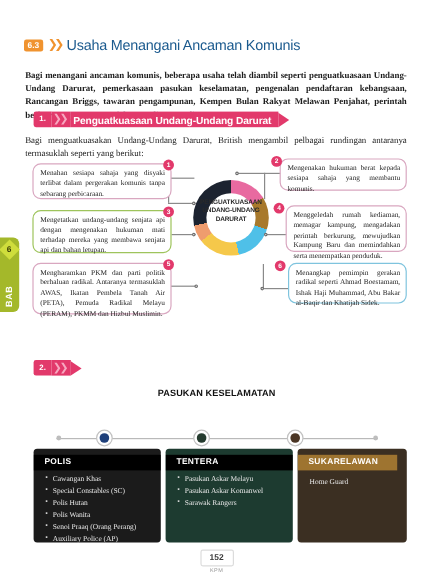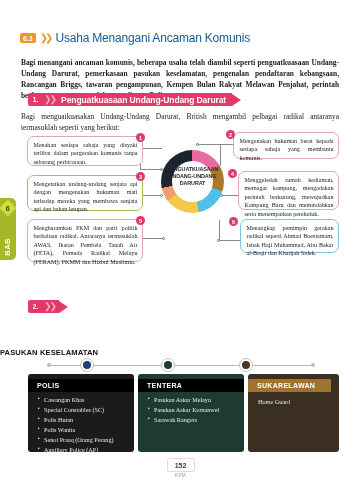--- a/index.html
+++ b/index.html
@@ -164,22 +164,22 @@
   .conn{position:absolute;background:#8a8a8a;height:0.7px;z-index:1;}
   .connv{position:absolute;background:#8a8a8a;width:0.7px;z-index:1;}
   .dot{
     position:absolute;width:3px;height:3px;border-radius:50%;
     background:#ffffff;border:0.8px solid #6d6d6d;z-index:4;
     box-sizing:border-box;
   }
 
   
   .pk-title{
-    position:absolute;left:0;top:348px;width:361px;
-    text-align:left;
+    position:absolute;left:0;top:323px;width:361px;
+    text-align:center;
     font-family:"Liberation Sans",sans-serif;
     font-size:7.6px;font-weight:bold;color:#111111;
     letter-spacing:.1px;
   }
   .tl-line{
     position:absolute;top:365px;height:1px;background:#b9b9b9;
   }
   .tl-node{
     position:absolute;width:14px;height:14px;border-radius:50%;
     background:#ffffff;border:1px solid #c2c2c2;
@@ -261,21 +261,21 @@
 
   <div class="intro">Bagi menangani ancaman komunis, beberapa usaha telah diambil seperti penguatkuasaan Undang-Undang Darurat, pemerkasaan pasukan keselamatan, pengenalan pendaftaran kebangsaan, Rancangan Briggs, tawaran pengampunan, Kempen Bulan Rakyat Melawan Penjahat, perintah berkurung, perang saraf dan rundingan Baling.</div>
 
   <div class="banner" style="left:28px;top:93px;">
     <span class="bnum">1.</span>
     <span class="bchev">❯❯</span>
     <span class="btext">Penguatkuasaan Undang-Undang Darurat</span>
     <span class="barrow"></span>
   </div>
 
-  <div class="para" style="left:21px;top:111px;width:318px;">Bagi menguatkuasakan Undang-Undang Darurat, British mengambil pelbagai radikal antaranya termasuklah seperti yang berikut:</div>
+  <div class="para" style="left:21px;top:111px;width:318px;">Bagi menguatkuasakan Undang-Undang Darurat, British mengambil pelbagai rundingan antaranya termasuklah seperti yang berikut:</div>
 
   <div class="diagram">
 
     <div class="conn" style="left:140px;top:20px;width:22px;"></div>
     <div class="connv" style="left:140px;top:20px;height:21px;"></div>
     <div class="conn" style="left:140px;top:41px;width:23px;"></div>
 
     <div class="conn" style="left:198px;top:16px;width:22px;"></div>
     <div class="connv" style="left:220px;top:16px;height:22px;"></div>
     <div class="conn" style="left:220px;top:16px;width:14px;"></div>

